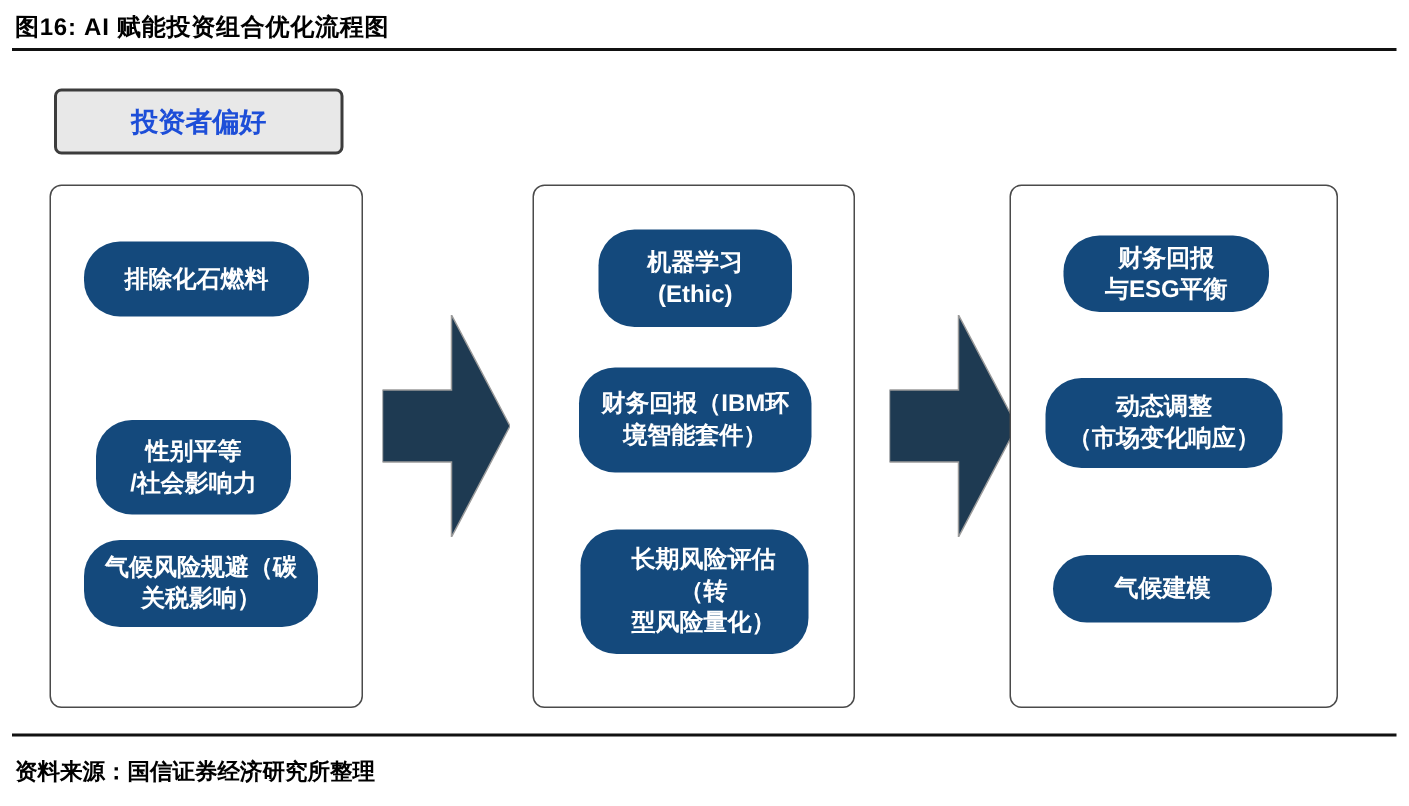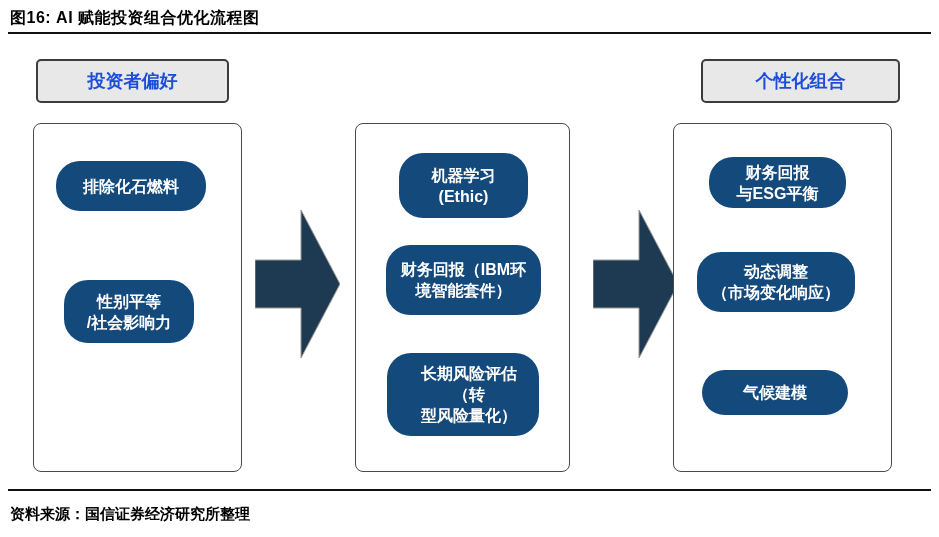--- a/index.html
+++ b/index.html
@@ -86,28 +86,27 @@
 <body>
 
 <div class="page">
 
   <div class="fig-title">图16: AI 赋能投资组合优化流程图</div>
   <div class="rule rule-top"></div>
 
   <div class="col-header hdr-1">
     <span>投资者偏好</span>
   </div>
-  <div class="col-header hdr-3">
-    <span>个性化组合</span>
-  </div>
 
   <div class="panel panel-1">
     <div class="pill p1-a">排除化石燃料</div>
     <div class="pill p1-b">性别平等
 /社会影响力</div>
+    <div class="pill p1-c">气候风险规避（碳
+关税影响）</div>
   </div>
 
   <div class="flow-arrow arrow-1">
     <svg viewBox="0 0 85 148" xmlns="http://www.w3.org/2000/svg">
       <polygon points="0,50 46,50 46,0 85,74 46,148 46,98 0,98" fill="#1e3a52" stroke="#9a9a9a" stroke-width="1"></polygon>
     </svg>
   </div>
 
   <div class="panel panel-2">
     <div class="pill p2-a">机器学习

